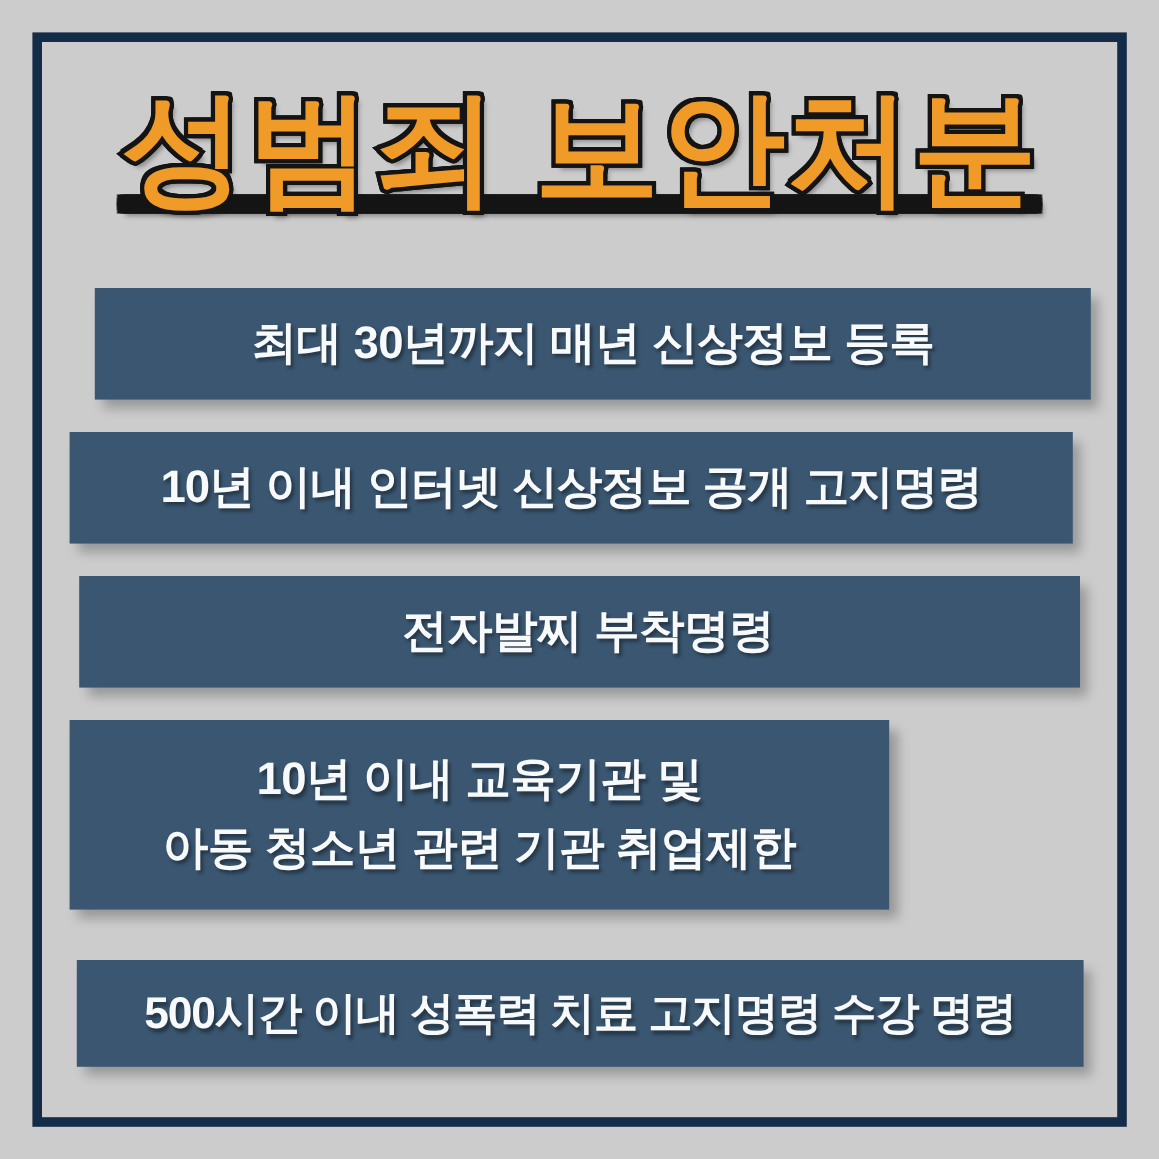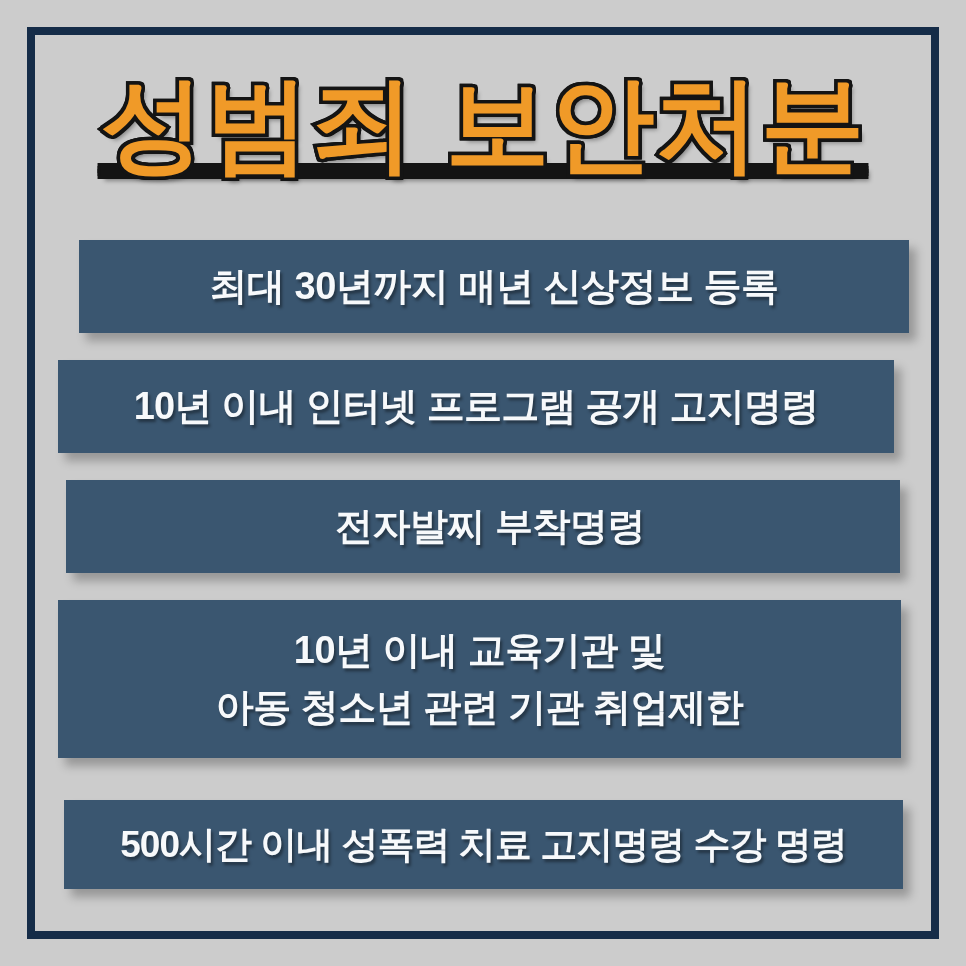--- a/index.html
+++ b/index.html
@@ -93,21 +93,21 @@
     letter-spacing: -0.5px;
     text-align: center;
     text-shadow: 2px 3px 3px rgba(0,0,0,0.40);
     white-space: pre-line;
   }
 
   
   #bar-0 { left: 64px;  top: 240px; width: 830px; height: 93px; margin-left: 15px; }
   #bar-1 { left: 58px;  top: 360px; width: 836px; height: 93px; }
   #bar-2 { left: 66px;  top: 480px; width: 834px; height: 93px; padding-left: 28px; }
-  #bar-3 { left: 58px;  top: 600px; width: 843px; height: 158px; }
+  #bar-3 { left: 58px;  top: 600px; width: 683px; height: 158px; }
   #bar-4 { left: 64px;  top: 800px; width: 839px; height: 89px; }
 
   #bar-3 .bar-text { font-size: 38px; line-height: 1.5; }
   #bar-4 .bar-text { font-size: 37px; letter-spacing: -1px; }
   #bar-1 .bar-text { font-size: 38px; letter-spacing: -0.8px; }
 </style>
 </head>
 <body>
 
 <div id="poster">
@@ -118,21 +118,21 @@
     <span id="title">성범죄 보안처분</span>
   </div>
 
   <div id="bars">
 
     <div class="bar" id="bar-0">
       <span class="bar-text">최대 30년까지 매년 신상정보 등록</span>
     </div>
 
     <div class="bar" id="bar-1">
-      <span class="bar-text">10년 이내 인터넷 프로그램 공개 고지명령</span>
+      <span class="bar-text">10년 이내 인터넷 신상정보 공개 고지명령</span>
     </div>
 
     <div class="bar" id="bar-2">
       <span class="bar-text">전자발찌 부착명령</span>
     </div>
 
     <div class="bar" id="bar-3">
       <span class="bar-text">10년 이내 교육기관 및
 아동 청소년 관련 기관 취업제한</span>
     </div>

